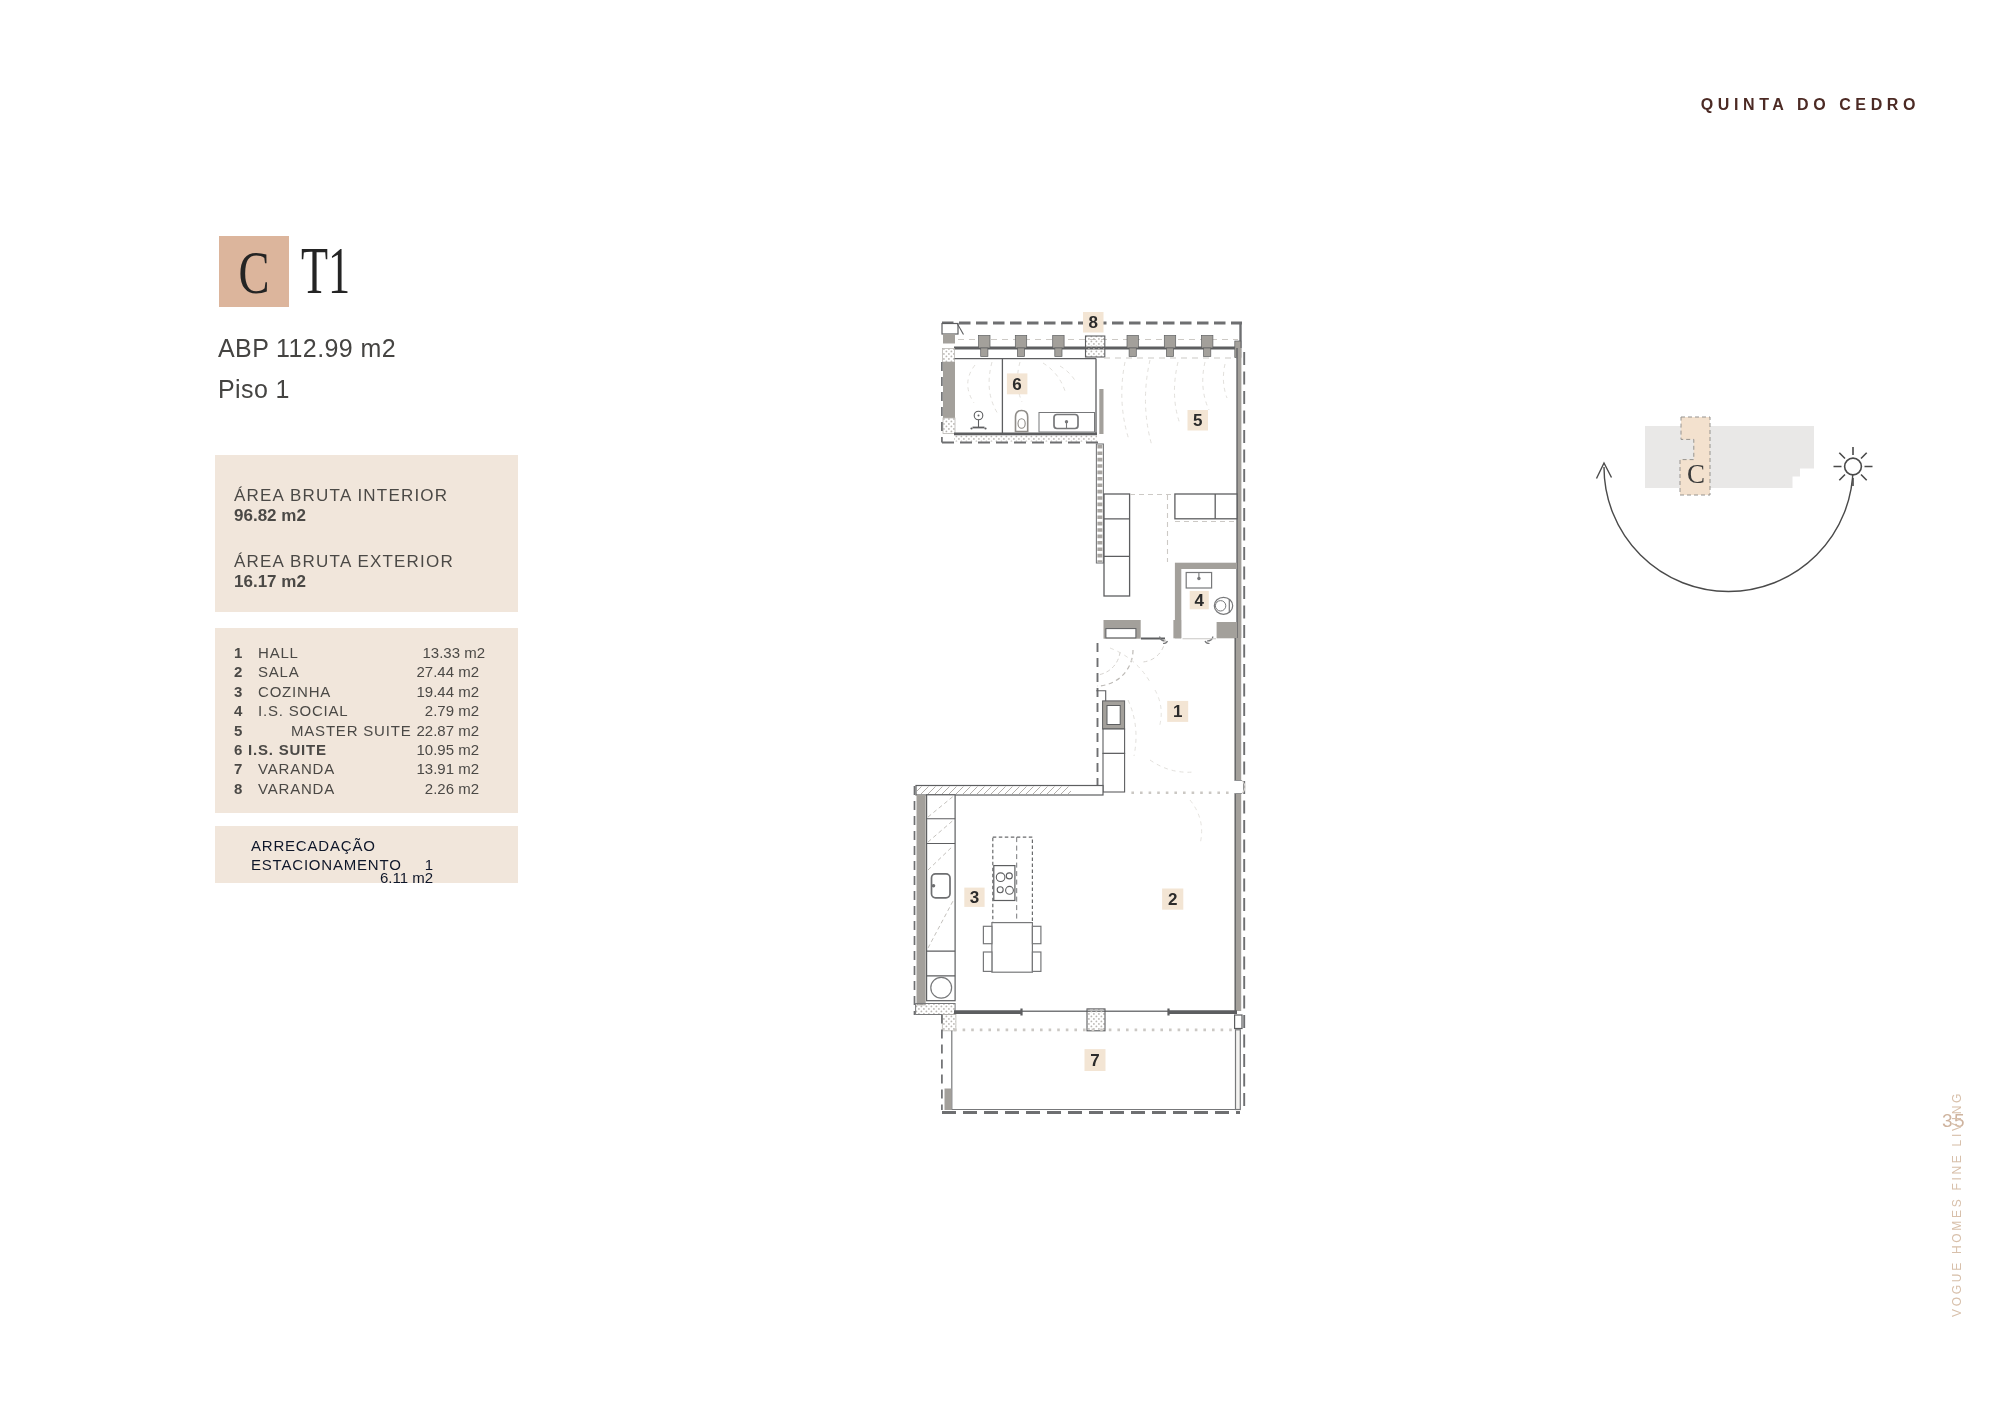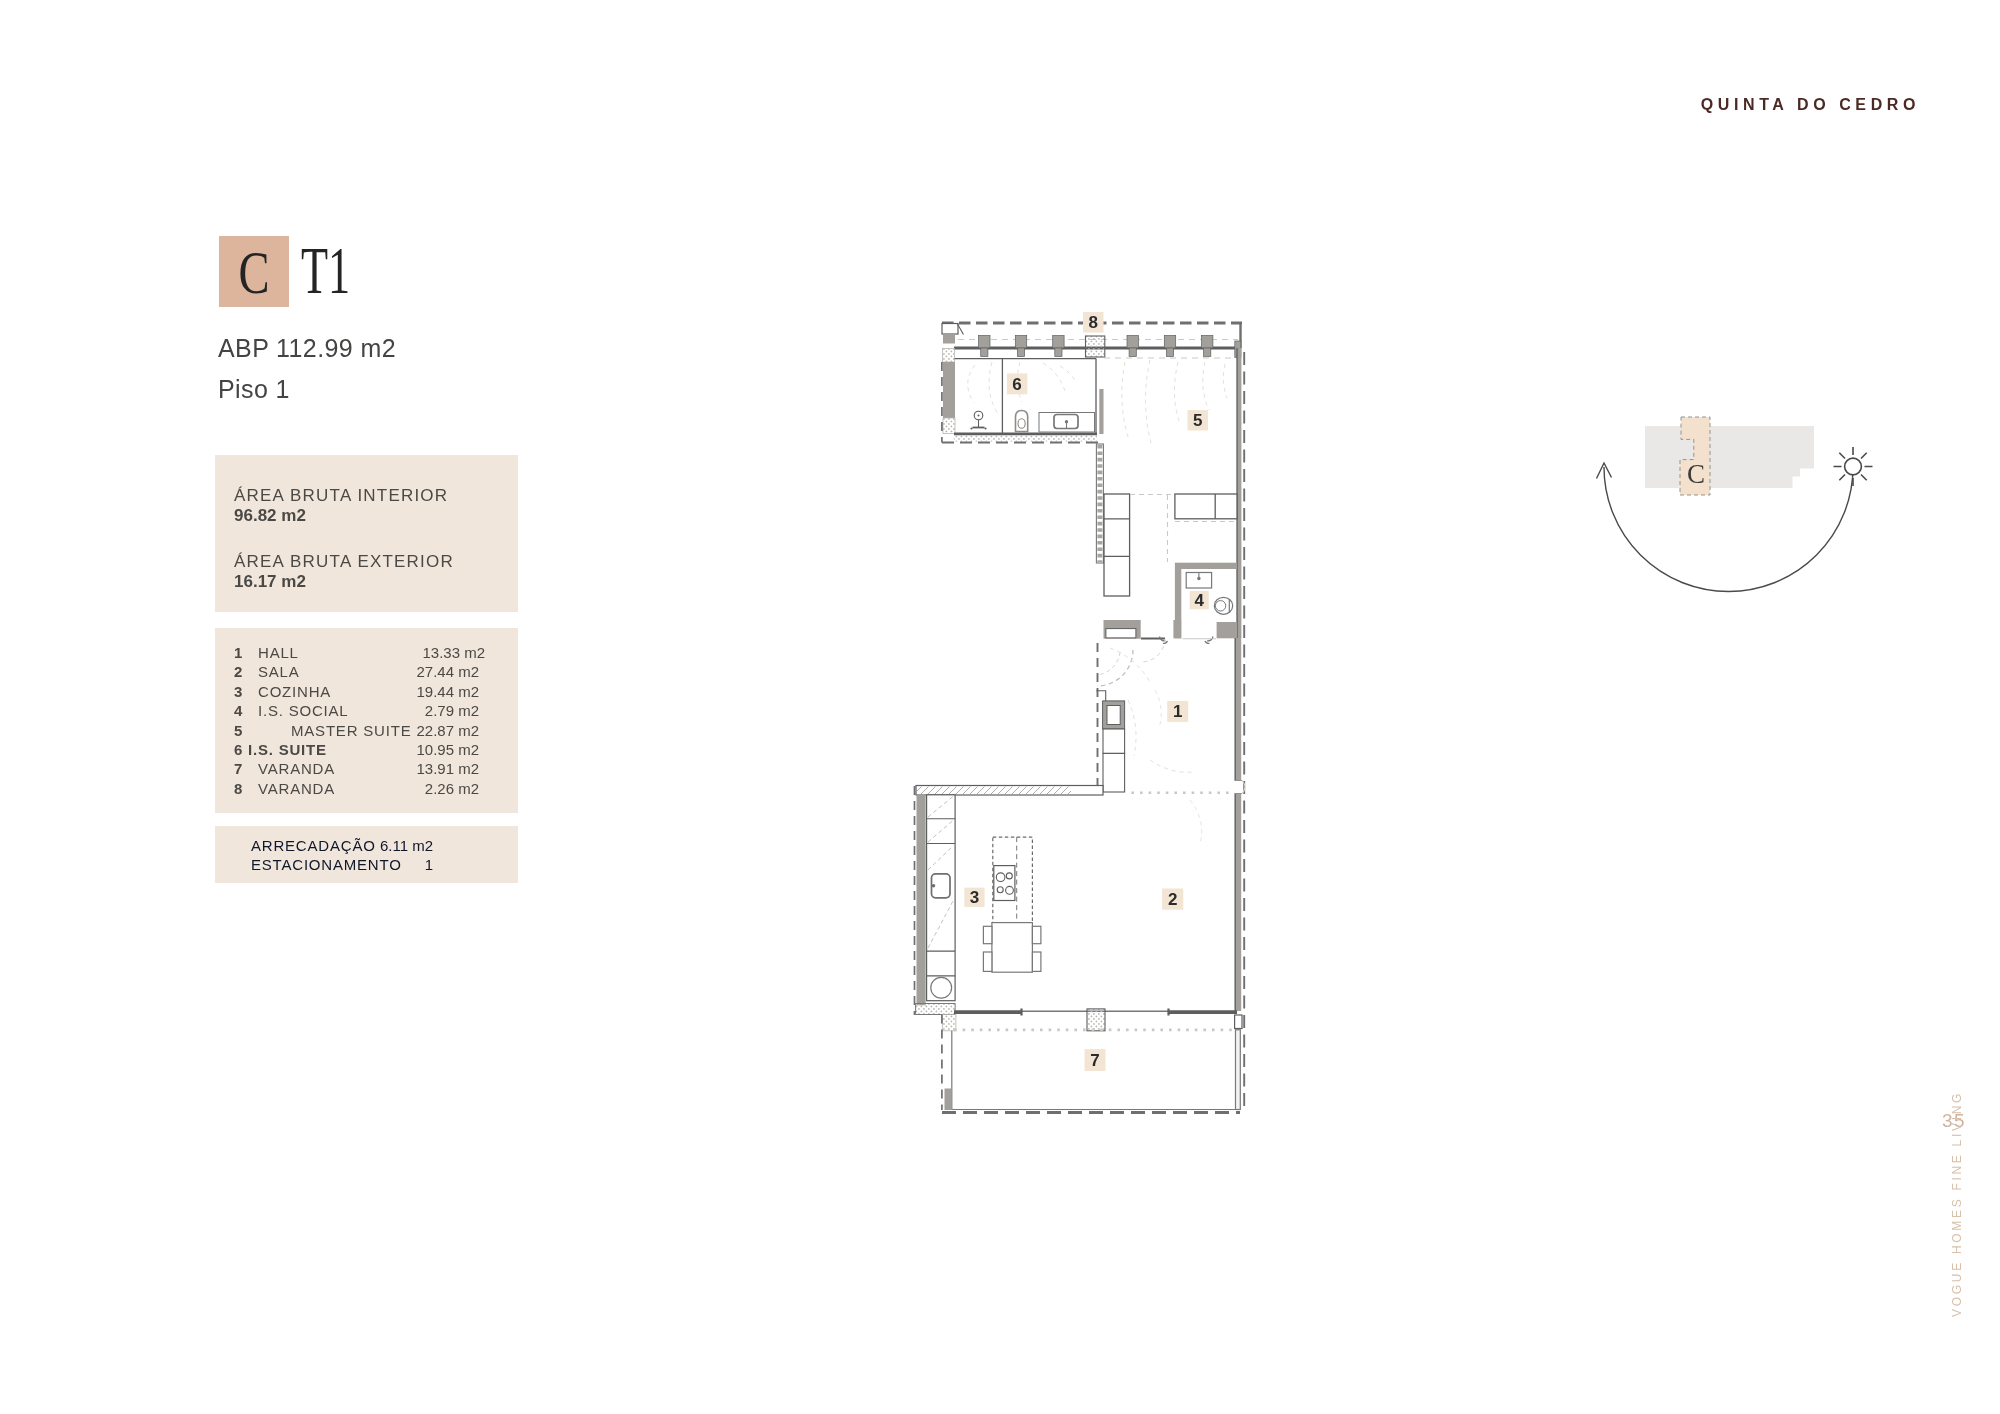--- a/index.html
+++ b/index.html
@@ -77,21 +77,21 @@
       <span style="position:absolute;left:43px;letter-spacing:0.8px;">VARANDA</span>
       <span style="position:absolute;right:39px;">2.26 m2</span>
     </div>
 </div>
 
 <div class="abs" style="left:215px;top:826px;width:303px;height:57px;background:#f1e6db;"></div>
 <div class="abs" style="left:207px;top:837px;width:265px;font-size:15px;color:#0f172a;">
 
   <div style="position:relative;height:18.5px;">
       <span style="position:absolute;left:44px;letter-spacing:0.8px;">ARRECADAÇÃO</span>
-      <span style="position:absolute;right:39px;">6.11 m2</span>
+      <span style="position:absolute;right:39px;margin-top:32px;">6.11 m2</span>
     </div>
 
   <div style="position:relative;height:18.5px;">
       <span style="position:absolute;left:44px;letter-spacing:0.8px;">ESTACIONAMENTO</span>
       <span style="position:absolute;right:39px;">1</span>
     </div>
 </div>
 
 <div class="abs" style="left:1942px;top:1110px;font-size:19px;letter-spacing:1.5px;color:#cfb49f;">35</div>
 

